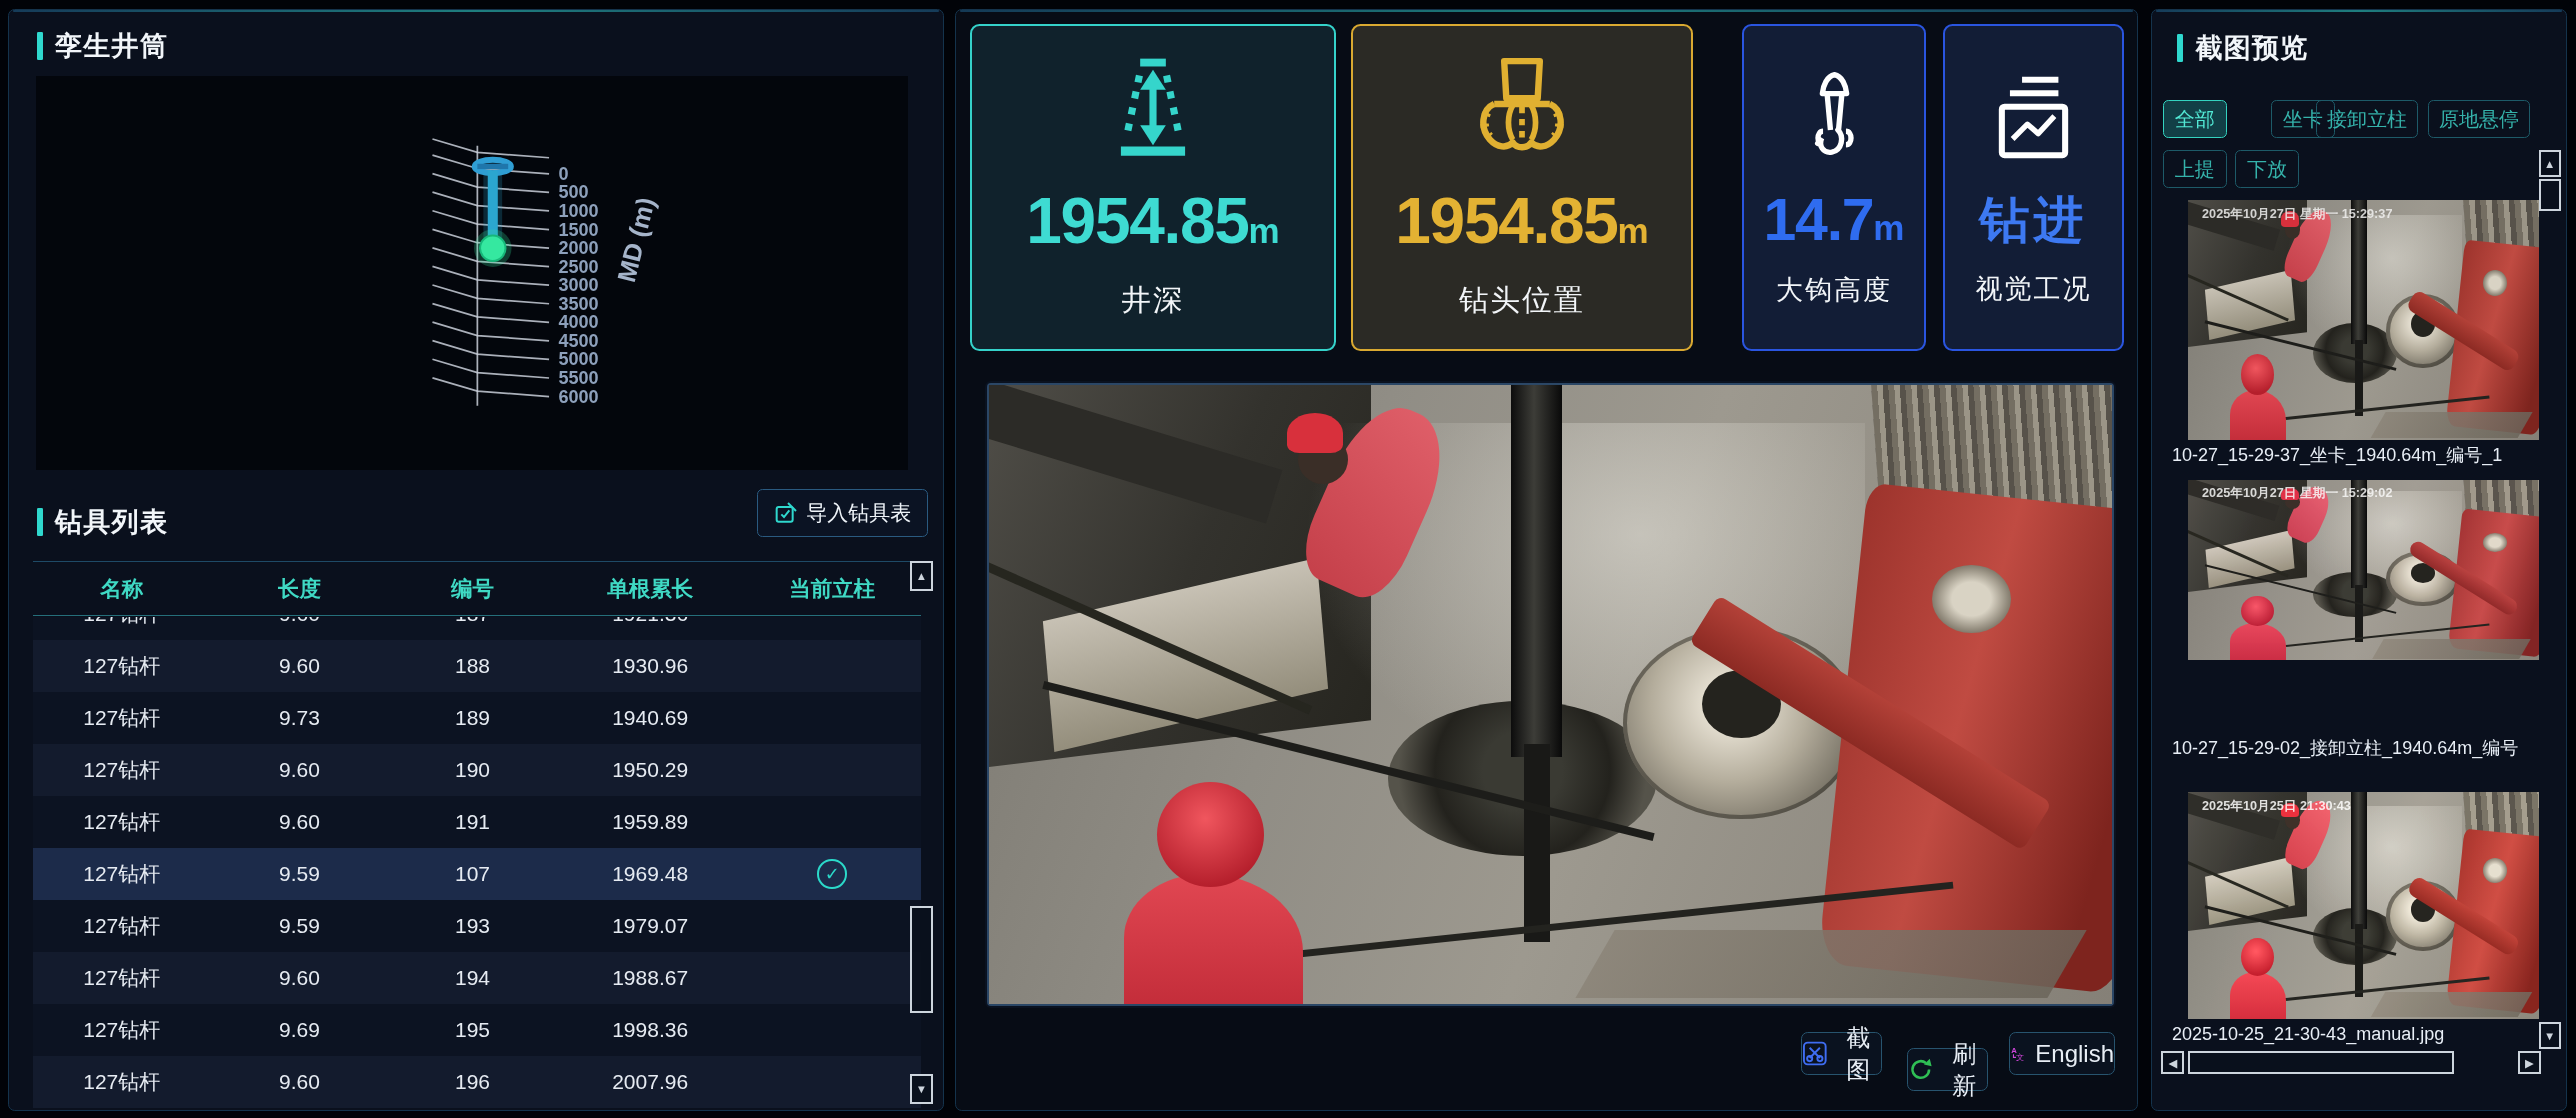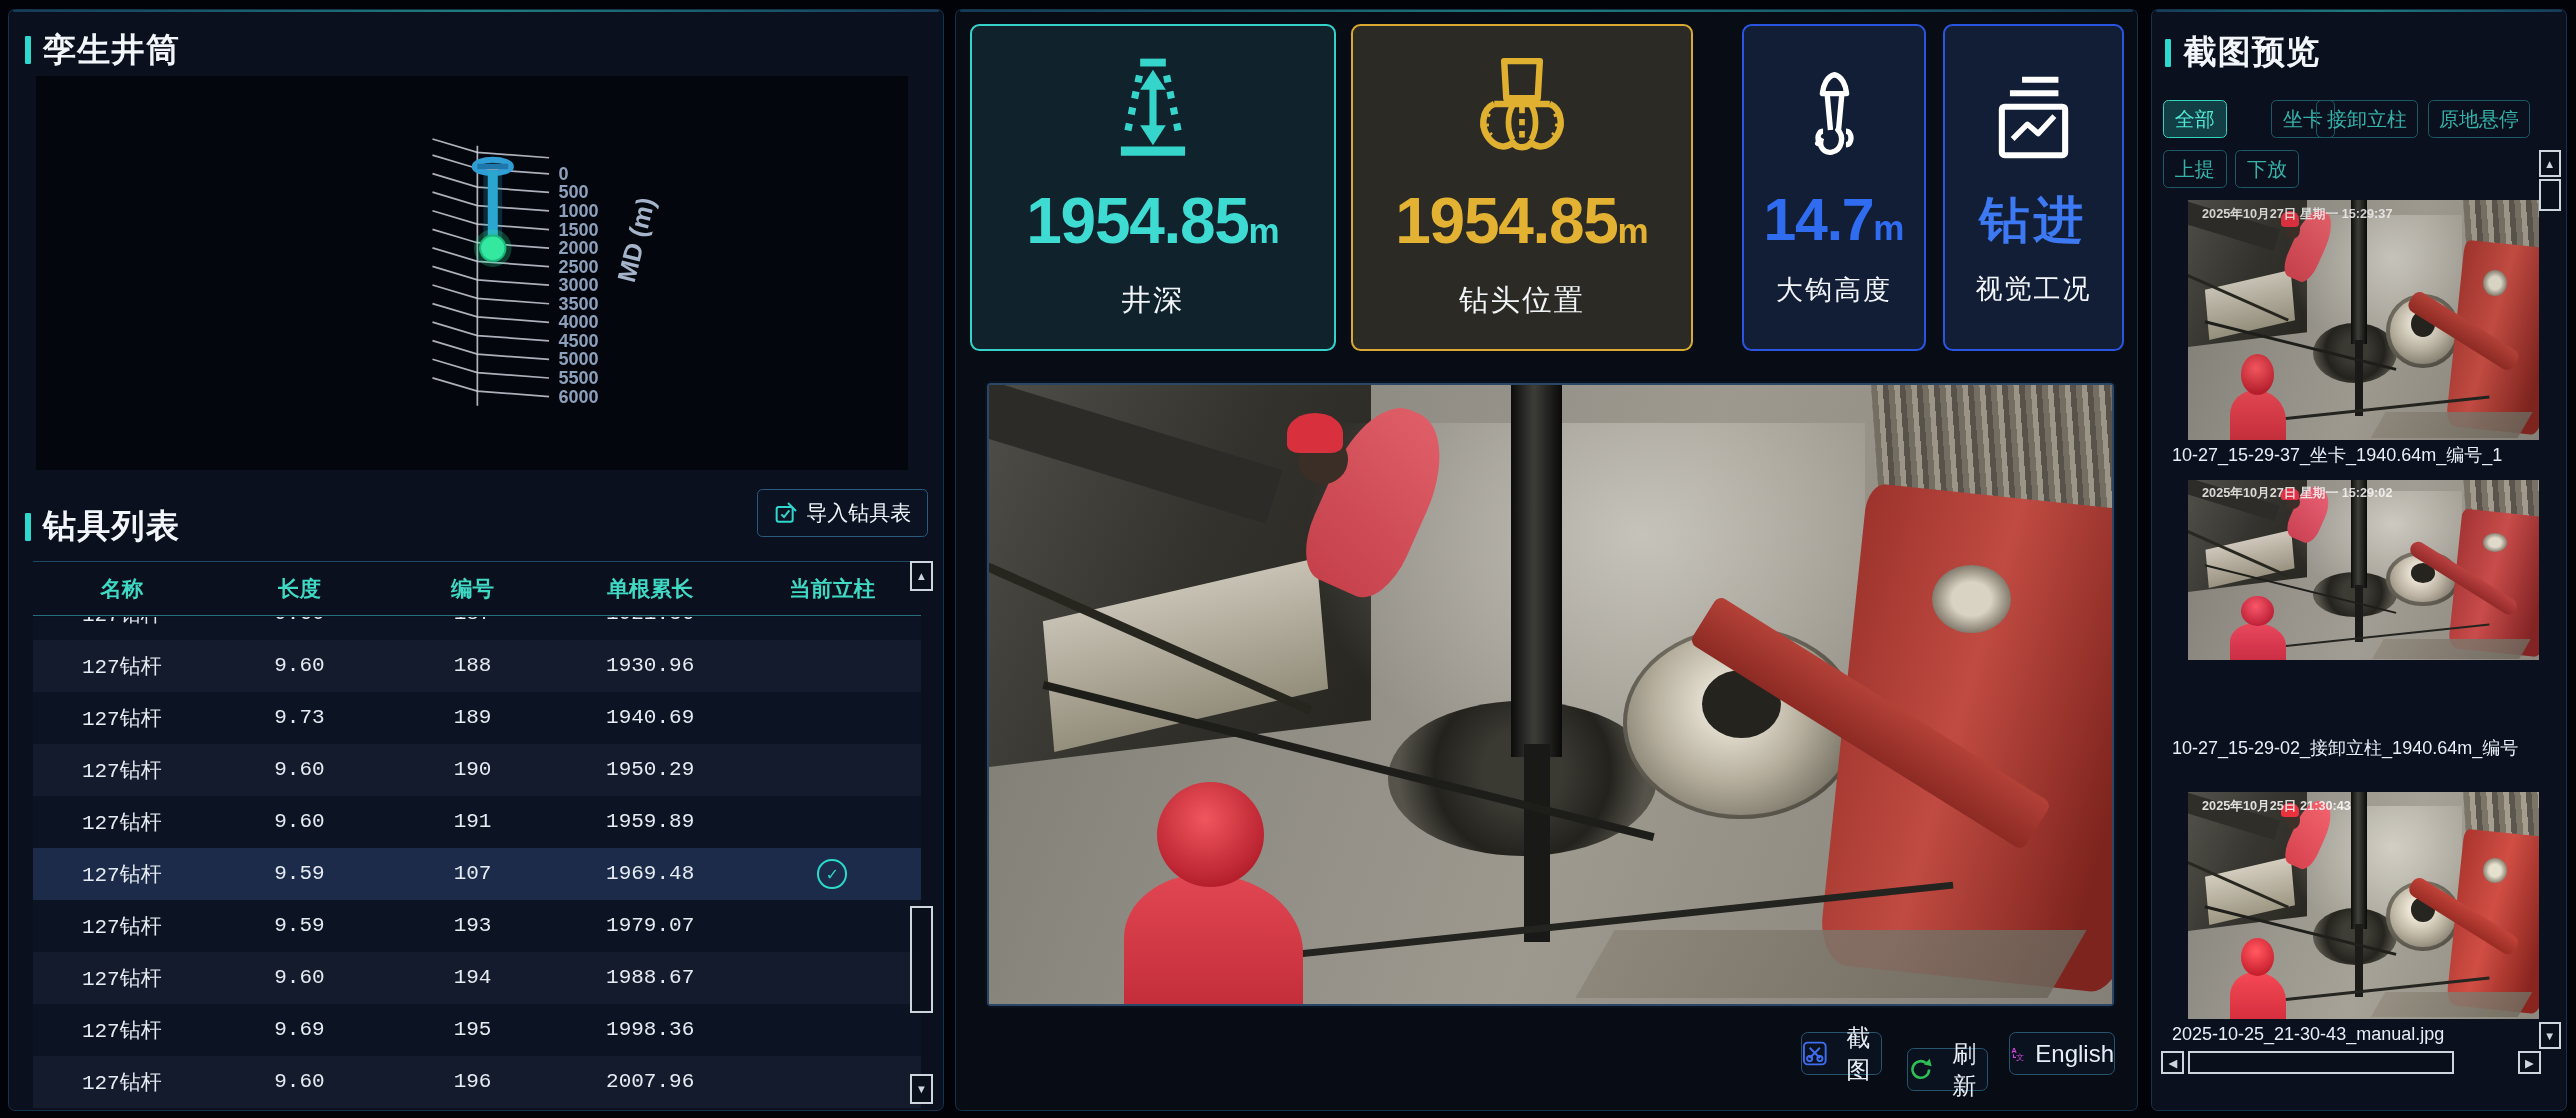--- a/index.html
+++ b/index.html
@@ -5,42 +5,42 @@
   * { margin:0; padding:0; box-sizing:border-box; }
   html,body { width:2576px; height:1119px; background:#010308; overflow:hidden;
     font-family:"Liberation Sans","DejaVu Sans",sans-serif; }
   #app { position:relative; width:2576px; height:1119px; }
 
   .panel { position:absolute; background:#0a101d; border:1.3px solid #14334c; border-radius:6.7px; }
   .panel::before { content:""; position:absolute; left:4px; right:4px; top:0; height:2px;
     background:linear-gradient(90deg,#1f5f8a,#2fd8ce,#1f5f8a); opacity:.55; border-radius:2px; }
 
   .sec-title { position:absolute; display:flex; align-items:center; color:#f2f6fa;
-    font-size:33px; font-weight:700; letter-spacing:1.3px; }
+    font-size:27px; font-weight:700; letter-spacing:1.3px;margin-left:12px; }
   .sec-title .bar { width:6px; height:28px; background:#2fd8ce; margin-right:12px; border-radius:1.3px; }
 
   
   #left-panel { left:8px; top:9.4px; width:936px; height:1102px; }
   #viz { position:absolute; left:27px; top:66px; width:872px; height:394px; background:#03060c; }
   #viz svg { width:100%; height:100%; }
   .rung { stroke:#c9cfd9; stroke-width:2.6; fill:none; opacity:.85; }
   .ticktxt { fill:#8da0bb; font-size:27px; font-weight:700; }
   .axistxt { fill:#a5b4ca; font-size:38px; font-weight:700; }
 
   #tools-title { left:16px; top:494px; }
   #import-btn { position:absolute; right:14.8px; top:479px; height:48px; padding:0 16px;
     display:flex; align-items:center; gap:8px; background:rgba(12,22,38,.7);
     border:1.3px solid #2a5a80; border-radius:5.4px; color:#eef3f8; font-size:21px; }
 
   #tool-table { position:absolute; left:24px; top:551px; width:888px; height:547px;
     border-top:1.3px solid #1e4a66; }
   .t-head { display:flex; height:54px; align-items:center;
     border-bottom:1.3px solid rgba(60,190,200,.55); }
   .t-head div { color:#3fd9c4; font-size:21.5px; font-weight:700; text-align:center; }
-  .t-body { position:absolute; left:0; top:55px; right:0; bottom:0; overflow:hidden;font-family:Liberation Mono, monospace; }
+  .t-body { position:absolute; left:0; top:55px; right:0; bottom:0; overflow:hidden; }
   .t-row { display:flex; height:52px; align-items:center; }
   .t-row div { color:#e6ebf2; font-size:21px; text-align:center; }
   .t-row.even { background:#131b2d; } .t-row.odd { background:#0c1322; }
   .t-row.selected { background:#1c2b4a; }
   .c1{width:20%;} .c2{width:20%;} .c3{width:19%;} .c4{width:21%;} .c5{width:20%;}
   .chk { display:inline-flex; width:29.5px; height:29.5px; border:2px solid #2bd9c9; border-radius:50%;
     color:#2bd9c9; font-size:18px; font-weight:700; align-items:center; justify-content:center; }
 
   
   .sbx { position:absolute; display:flex; align-items:center; justify-content:center;

